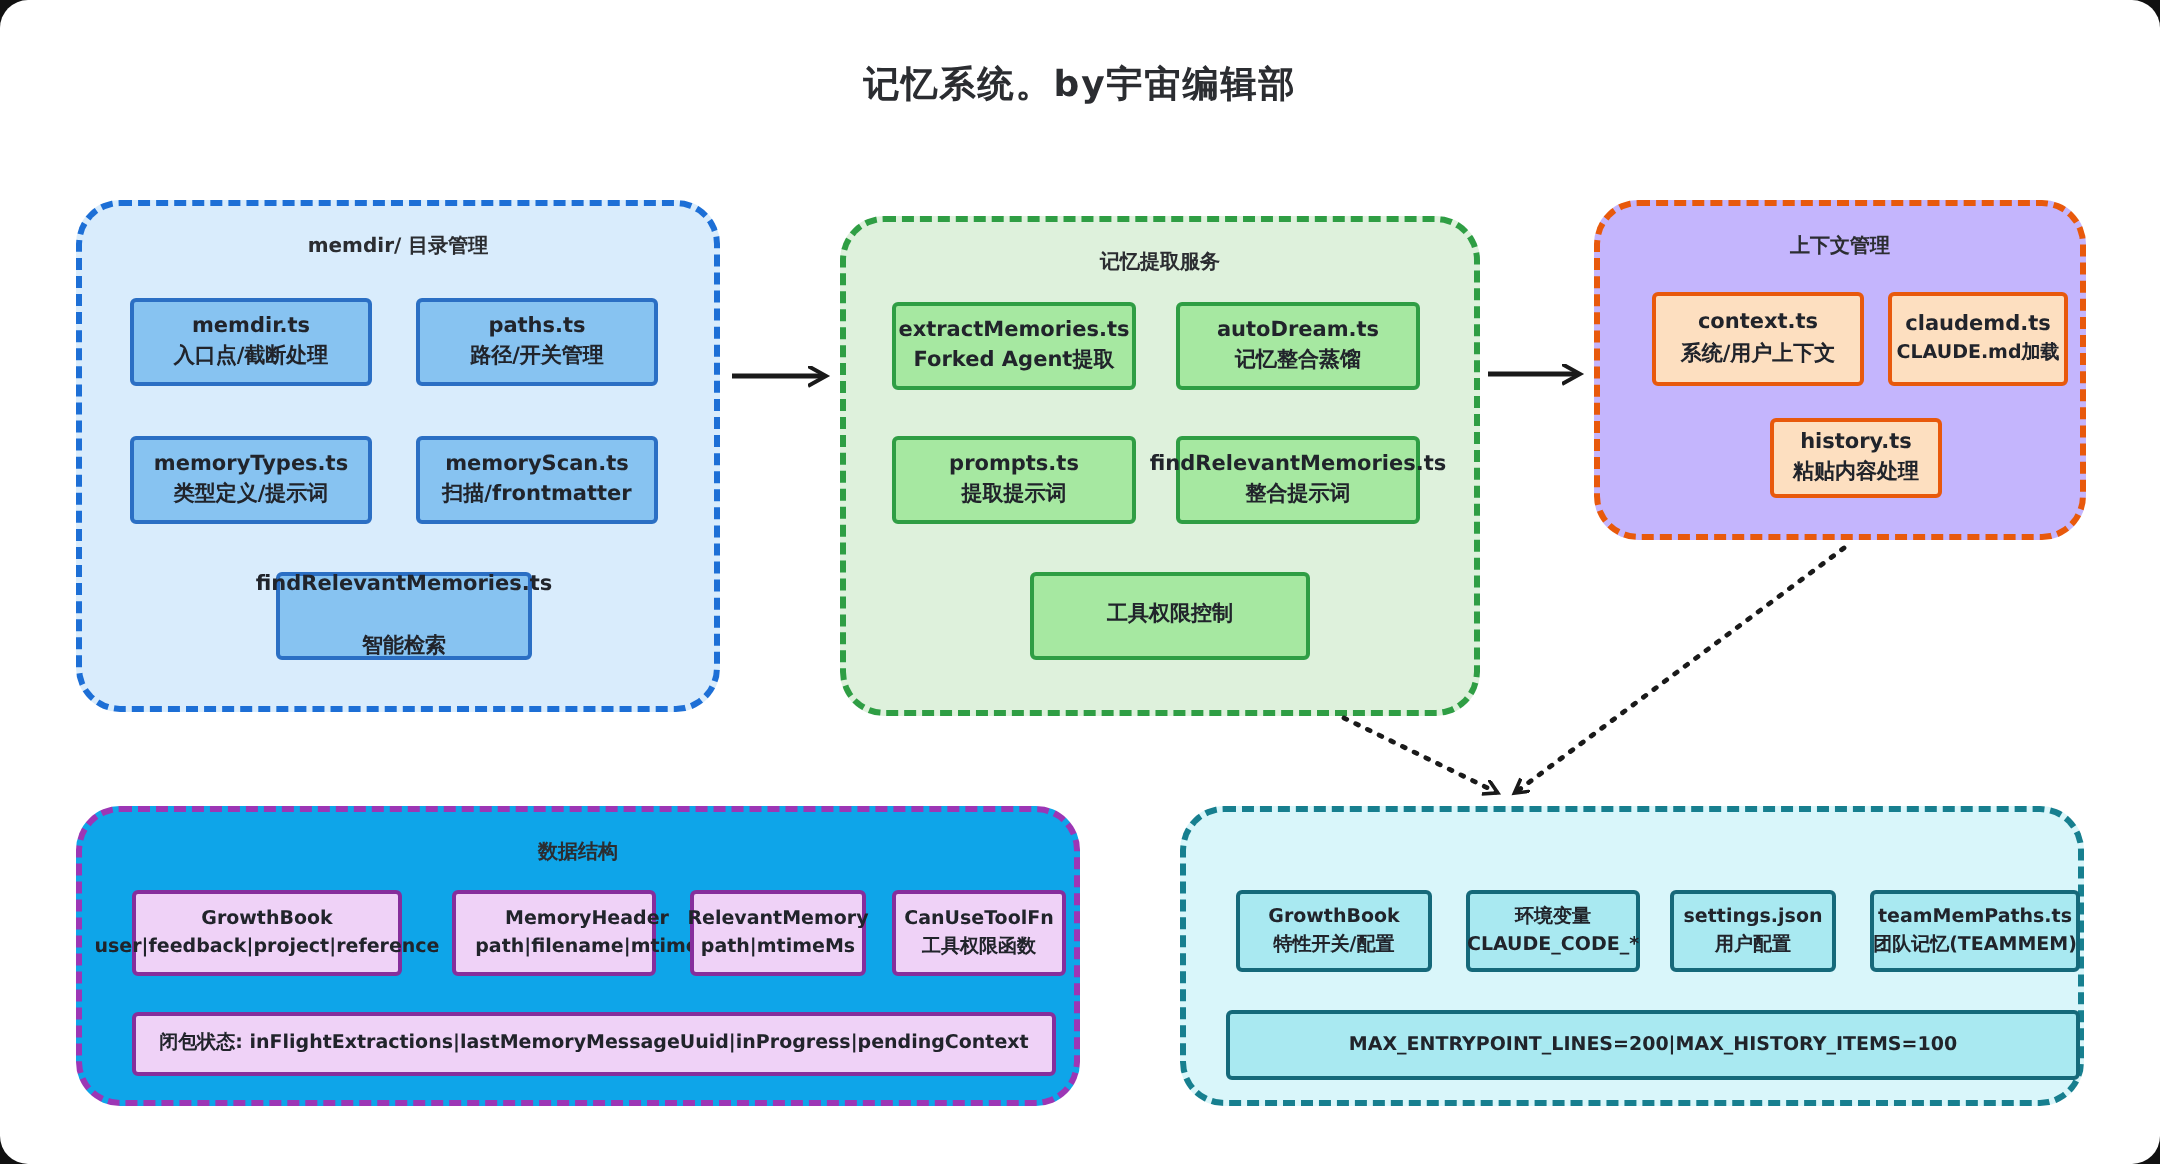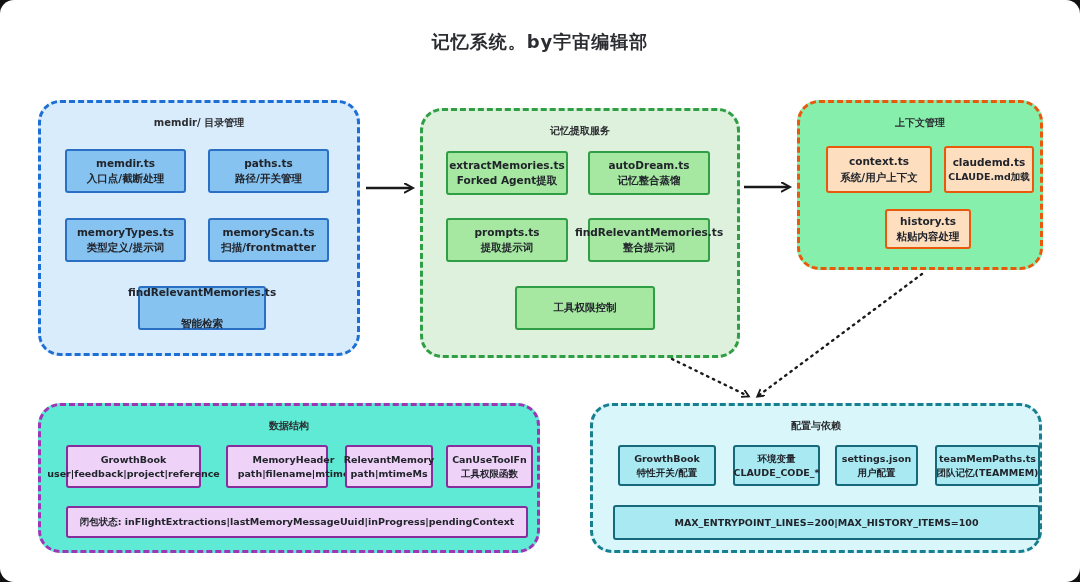--- a/index.html
+++ b/index.html
@@ -27,23 +27,23 @@
   }
   .node .nm, .node .ds {
     font-size:10.5px; font-weight:700; color:#21242b; white-space:nowrap;
   }
   .small .nm, .small .ds { font-size:9.5px; }
   
   .g-blue   { background:#d9ecfc; border:3px dashed #1d6fd6; }
   .g-blue .node   { background:#87c3f1; border:2px solid #2b6fc4; }
   .g-green  { background:#def1dc; border:3px dashed #2f9e44; }
   .g-green .node  { background:#a6e8a1; border:2px solid #2f9e44; }
-  .g-orange { background:#86efac; border:3px dashed #e8590c; }
+  .g-orange { background:#c4b5fd; border:3px dashed #e8590c; }
   .g-orange .node { background:#fddfc0; border:2px solid #e8590c; }
-  .g-purple { background:#5eead4; border:3px dashed #9c36b5; }
+  .g-purple { background:#0ea5e9; border:3px dashed #9c36b5; }
   .g-purple .node { background:#efd2f7; border:2px solid #862e9c; }
   .g-cyan   { background:#d9f6fa; border:3px dashed #177f8f; }
   .g-cyan .node   { background:#a9e9f1; border:2px solid #15697a; }
   .arrows { position:absolute; left:0; top:0; width:1080px; height:582px; pointer-events:none; }
 </style>
 </head>
 <body>
 
 <div class="canvas">
 
@@ -129,21 +129,20 @@
     <div class="node small" style="left:405px;top:39px;width:87px;height:43px;">
       <span class="nm">CanUseToolFn</span>
       <span class="ds">工具权限函数</span>
     </div>
     <div class="node small" style="left:25px;top:100px;width:462px;height:32px;">
       <span class="nm">闭包状态: inFlightExtractions|lastMemoryMessageUuid|inProgress|pendingContext</span>
     </div>
   </div>
 
   <div class="group g-cyan" style="left:590px;top:403px;width:452px;height:150px;">
-    <div class="group-title">配置与依赖</div>
     <div class="node small" style="left:25px;top:39px;width:98px;height:41px;">
       <span class="nm">GrowthBook</span>
       <span class="ds">特性开关/配置</span>
     </div>
     <div class="node small" style="left:140px;top:39px;width:87px;height:41px;">
       <span class="nm">环境变量</span>
       <span class="ds">CLAUDE_CODE_*</span>
     </div>
     <div class="node small" style="left:242px;top:39px;width:83px;height:41px;">
       <span class="nm">settings.json</span>

